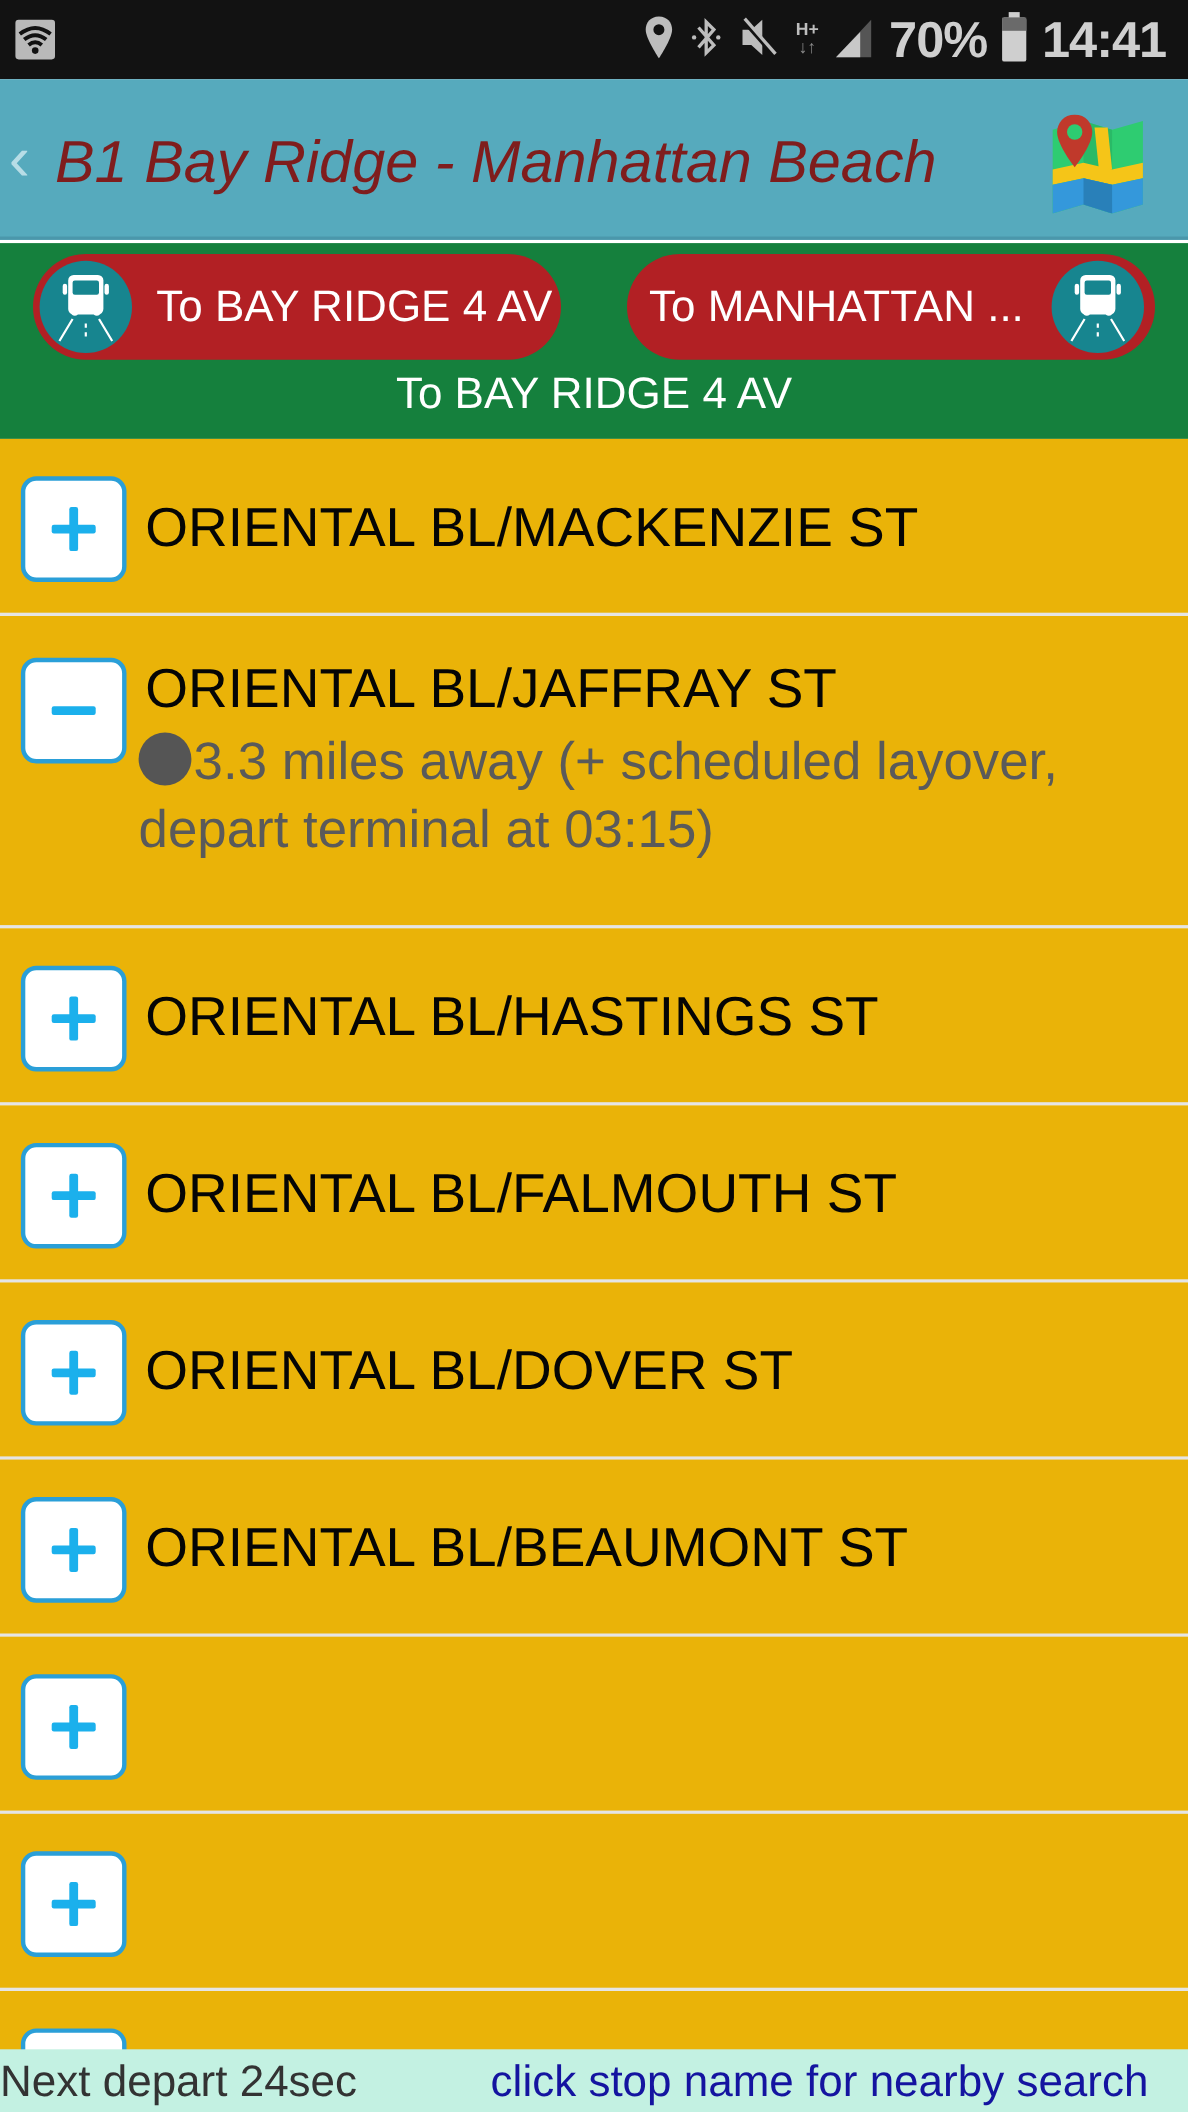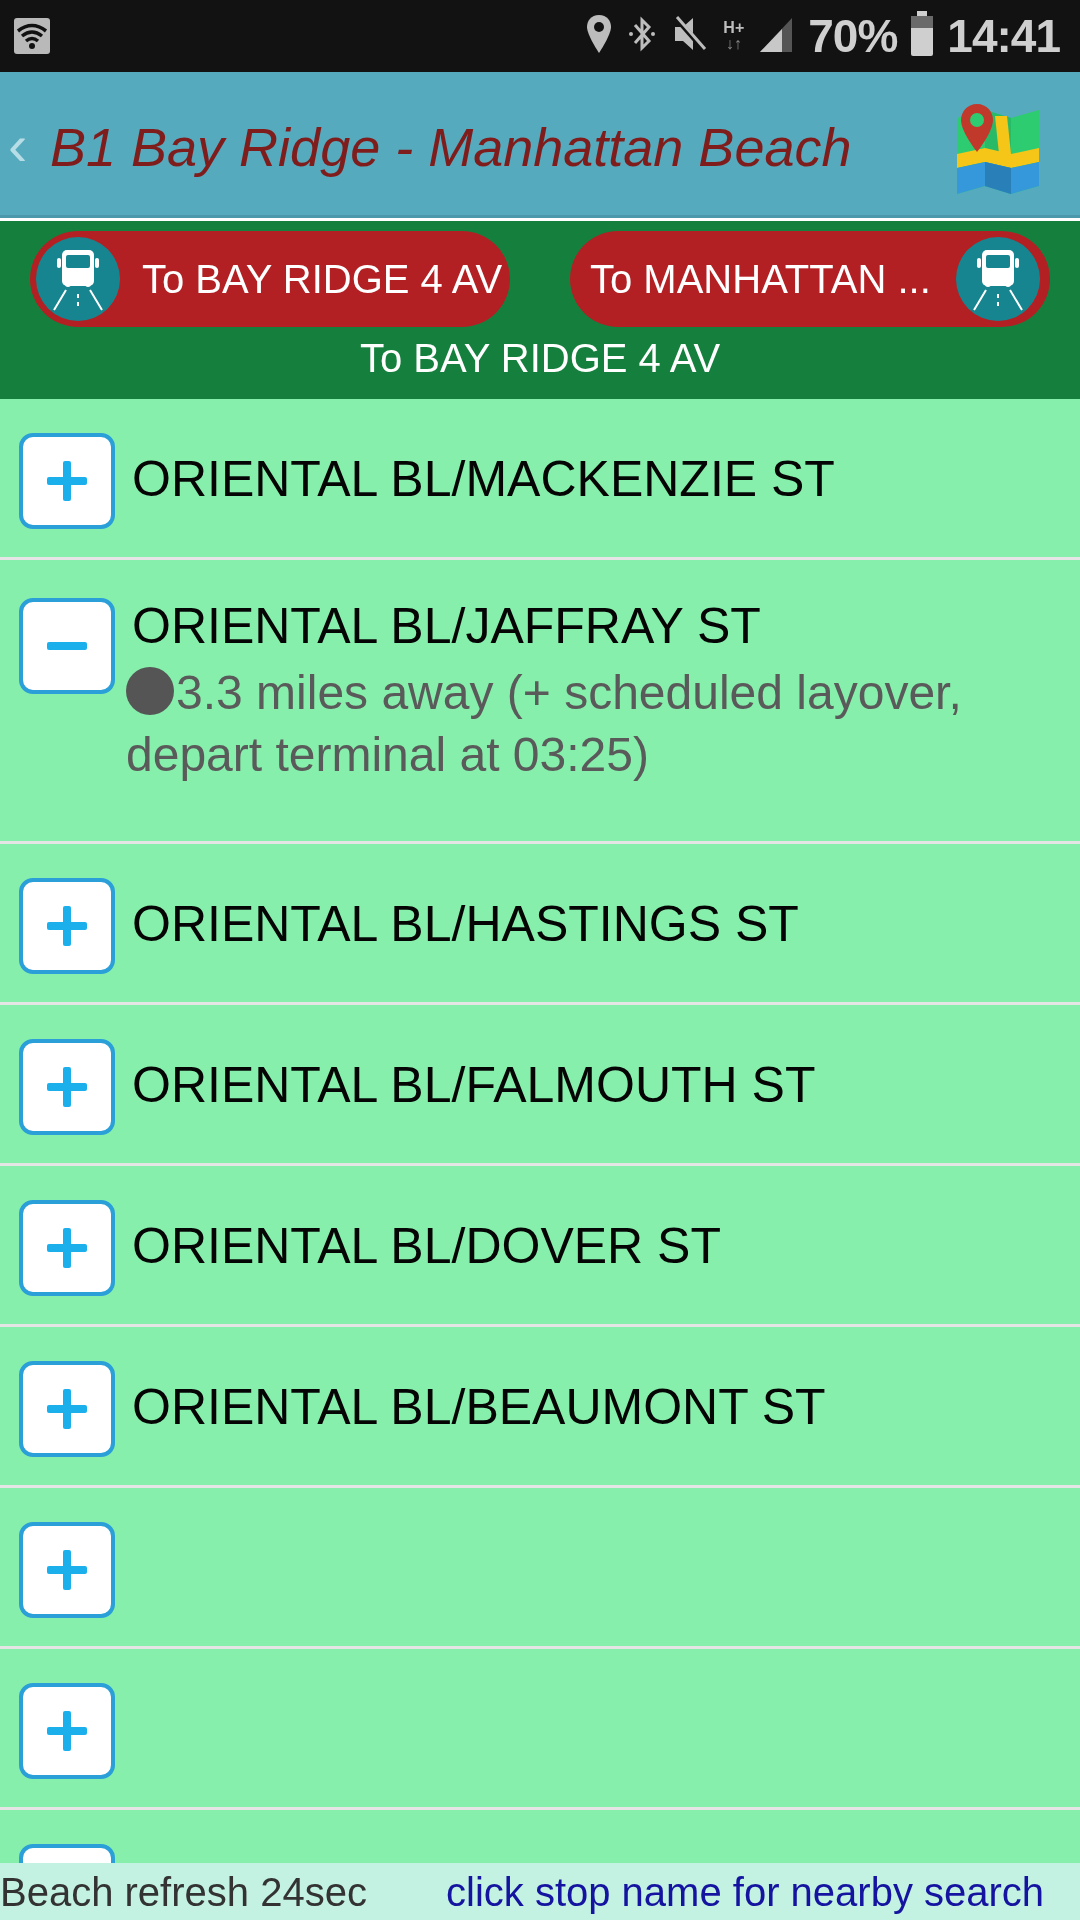--- a/index.html
+++ b/index.html
@@ -28,21 +28,21 @@
   .dir-btn { position: absolute; top: 10px; height: 96px; background: #b22024; border-radius: 48px; display: flex; align-items: center; color: #fff; font-size: 40px; white-space: nowrap; }
   .dir-btn.left { left: 30px; width: 480px; padding-left: 6px; }
   .dir-btn.right { left: 570px; width: 480px; padding-left: 20px; }
   .dir-btn.right .bus-icon { position: absolute; right: 10px; }
   .bus-icon { width: 84px; height: 84px; border-radius: 50%; background: #17858f; display: inline-flex; align-items: center; justify-content: center; flex: 0 0 84px; }
   .dir-btn .lbl { margin-left: 22px; }
   .dir-current { position: absolute; left: 0; top: 112px; width: 1080px; text-align: center; color: #ffffff; font-size: 40px; line-height: 50px; }
 
   
   .list { position: absolute; left: 0; top: 399px; width: 1080px; }
-  .row { position: relative; width: 1080px; border-bottom: 3px solid #e5e5e5; background: #86efac; }
+  .row { position: relative; width: 1080px; border-bottom: 3px solid #e5e5e5; background: #eab308; }
   .row.collapsed { height: 161px; }
   .row.expanded { height: 284px; }
   .toggle { position: absolute; left: 19px; width: 96px; height: 96px; border: 4px solid #2a9fd8; border-radius: 14px; background: #fff; }
   .row.collapsed .toggle { top: 34px; }
   .row.expanded .toggle { top: 196px; top: 38px; }
   .toggle .h { position: absolute; left: 24px; top: 40px; width: 40px; height: 8px; background: #1bb0ec; border-radius: 2px; }
   .toggle .v { position: absolute; left: 40px; top: 24px; width: 8px; height: 40px; background: #1bb0ec; border-radius: 2px; }
   .stop-name { position: absolute; left: 132px; font-size: 50px; color: #050505; white-space: nowrap; line-height: 60px; }
   .row.collapsed .stop-name { top: 50px; }
   .row.expanded .stop-name { top: 36px; }
@@ -161,21 +161,21 @@
     <div class="toggle">
       <span><span class="h"></span><span class="v"></span></span>
     </div>
     <span class="stop-name">ORIENTAL BL/MACKENZIE ST</span>
   </div>
     <div class="row expanded">
     <div class="toggle">
       <span><span class="h"></span></span>
     </div>
     <span class="stop-name">ORIENTAL BL/JAFFRAY ST</span>
-    <div class="stop-detail"><span class="dot"></span><span class="detail-text">3.3 miles away (+ scheduled layover, depart terminal at 03:25)</span></div>
+    <div class="stop-detail"><span class="dot"></span><span class="detail-text">3.3 miles away (+ scheduled layover, depart terminal at 03:15)</span></div>
   </div>
     <div class="row collapsed">
     <div class="toggle">
       <span><span class="h"></span><span class="v"></span></span>
     </div>
     <span class="stop-name">ORIENTAL BL/HASTINGS ST</span>
   </div>
     <div class="row collapsed">
     <div class="toggle">
       <span><span class="h"></span><span class="v"></span></span>
@@ -206,15 +206,15 @@
   </div>
     <div class="row collapsed">
     <div class="toggle">
       <span><span class="h"></span><span class="v"></span></span>
     </div>
     <span class="stop-name">BRIGHTON BEACH AV/BRIGHTON 14</span>
   </div>
   </div>
 
 <div class="footer">
-  <span class="refresh">Beach refresh 24sec</span>
+  <span class="refresh">Next depart 24sec</span>
   <span class="hint">click stop name for nearby search</span>
 </div>
 
 </body></html>

